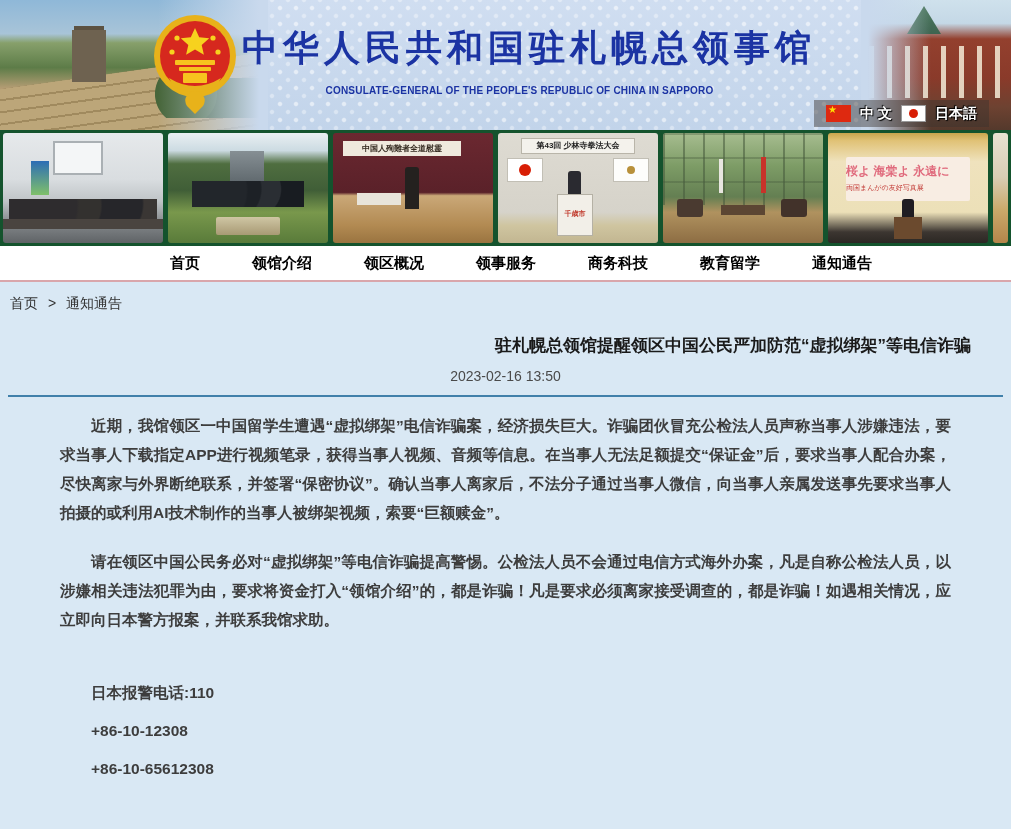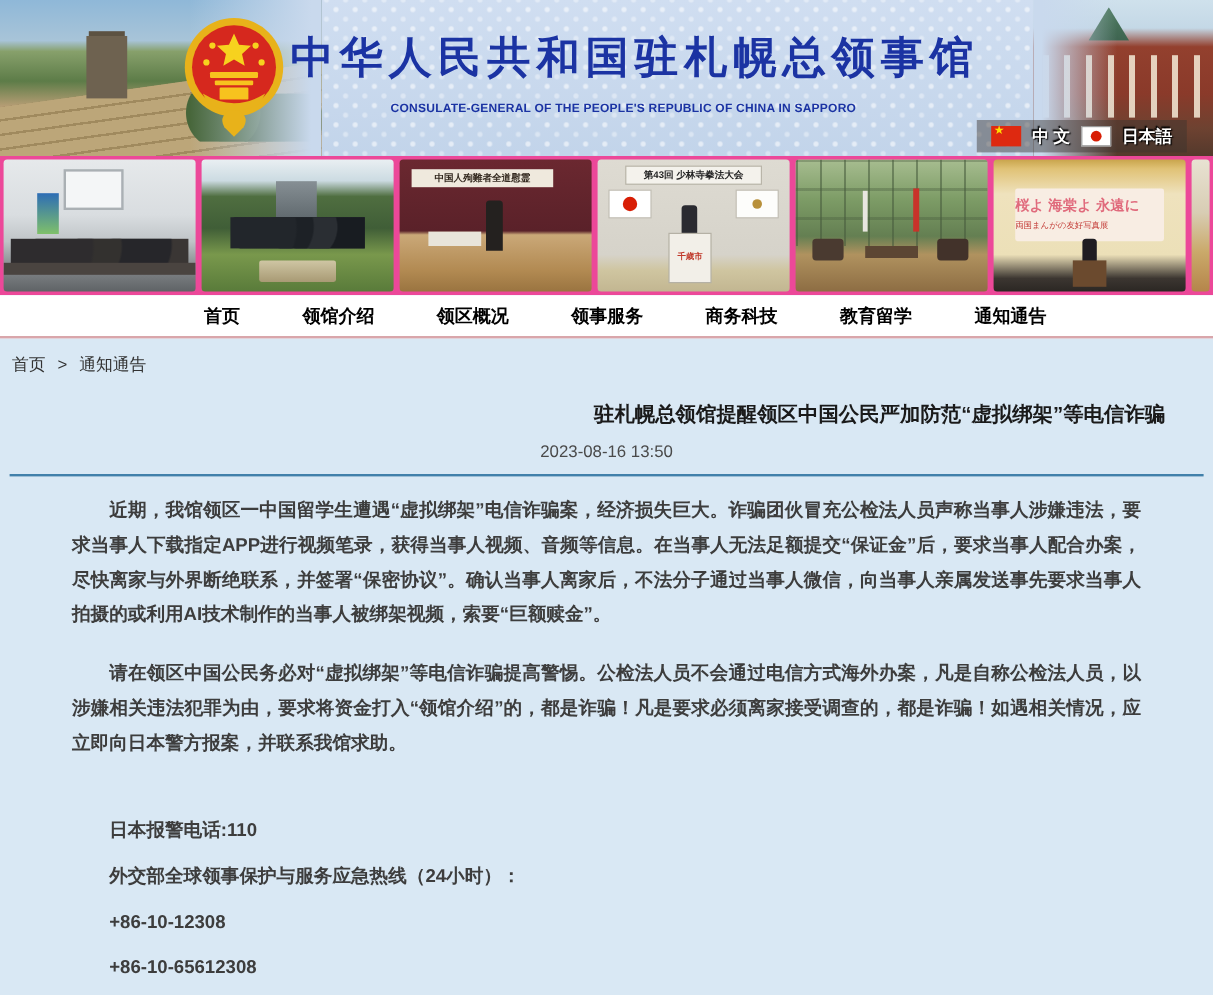--- a/index.html
+++ b/index.html
@@ -55,21 +55,21 @@
     background:rgba(58,52,46,.45);
   }
   .flag { width:25px; height:17px; flex:none; position:relative; }
   .flag-cn { background:#de2910; }
   .flag-cn::before { content:"★"; position:absolute; left:2px; top:-1px; color:#ffde00; font-size:10px; }
   .flag-jp { background:#fff; border:1px solid #999; }
   .flag-jp::before { content:""; position:absolute; left:7px; top:3px; width:9px; height:9px; border-radius:50%; background:#d81e05; }
   .lang-label { color:#fff; font-weight:bold; font-size:14px; text-shadow:1px 1px 1px #000, -1px -1px 1px #000; white-space:nowrap; }
 
   
-  .carousel { display:flex; gap:5px; padding:3px; height:116px; background:#ec4899; }
+  .carousel { display:flex; gap:5px; padding:3px; height:116px; background:#14532d; }
   .photo { flex:none; width:160px; height:110px; border-radius:3px; position:relative; overflow:hidden; }
   .photo-partial { flex:1; width:auto; }
   .pd { position:absolute; }
 
   .p1 { background:linear-gradient(180deg,#e6e9eb 0%,#d9dde0 42%,#bfc4c7 62%,#83878a 82%,#5f6366 100%); }
   .p1-screen { left:52px; top:10px; width:46px; height:30px; background:#f4f6f7; box-shadow:0 0 0 2px #aab0b4; }
   .p1-poster { left:28px; top:28px; width:18px; height:34px; background:linear-gradient(#2d6db5,#7fc06a); }
   .p1-table { left:0; bottom:14px; width:160px; height:10px; background:#4a4440; }
   .p1-people { left:6px; bottom:22px; width:148px; height:22px;
     background:radial-gradient(circle at 12% 30%, #2e2c2e 38%, transparent 40%),
@@ -244,28 +244,27 @@
 </nav>
 
 <div class="breadcrumb">
   <a>首页</a>
   <span class="sep">&gt;</span>
   <a>通知通告</a>
 </div>
 
 <main>
   <h2 class="article-title">驻札幌总领馆提醒领区中国公民严加防范“虚拟绑架”等电信诈骗</h2>
-  <div class="article-date">2023-08-16 13:50</div>
+  <div class="article-date">2023-02-16 13:50</div>
   <hr class="rule">
 
   <div class="content">
     <p>近期，我馆领区一中国留学生遭遇“虚拟绑架”电信诈骗案，经济损失巨大。诈骗团伙冒充公检法人员声称当事人涉嫌违法，要求当事人下载指定APP进行视频笔录，获得当事人视频、音频等信息。在当事人无法足额提交“保证金”后，要求当事人配合办案，尽快离家与外界断绝联系，并签署“保密协议”。确认当事人离家后，不法分子通过当事人微信，向当事人亲属发送事先要求当事人拍摄的或利用AI技术制作的当事人被绑架视频，索要“巨额赎金”。</p>
     <p>请在领区中国公民务必对“虚拟绑架”等电信诈骗提高警惕。公检法人员不会通过电信方式海外办案，凡是自称公检法人员，以涉嫌相关违法犯罪为由，要求将资金打入“领馆介绍”的，都是诈骗！凡是要求必须离家接受调查的，都是诈骗！如遇相关情况，应立即向日本警方报案，并联系我馆求助。</p>
 
     <div class="contacts">
       <p>日本报警电话:110</p>
-      <p>外交部全球领事保护与服务应急热线（24小时）：</p>
       <p>+86-10-12308</p>
       <p>+86-10-65612308</p>
 
     </div>
   </div>
 </main>
 
 </body></html>

